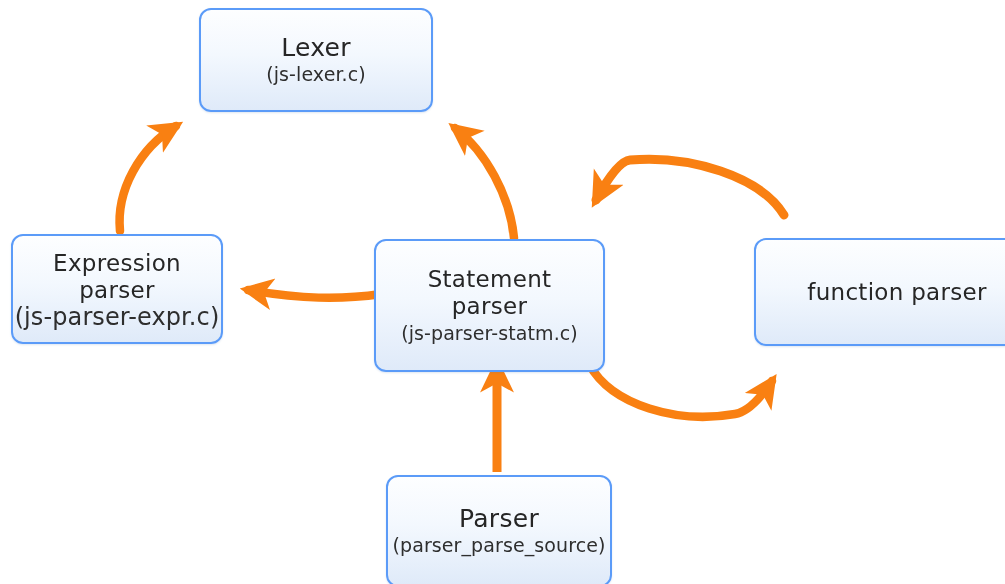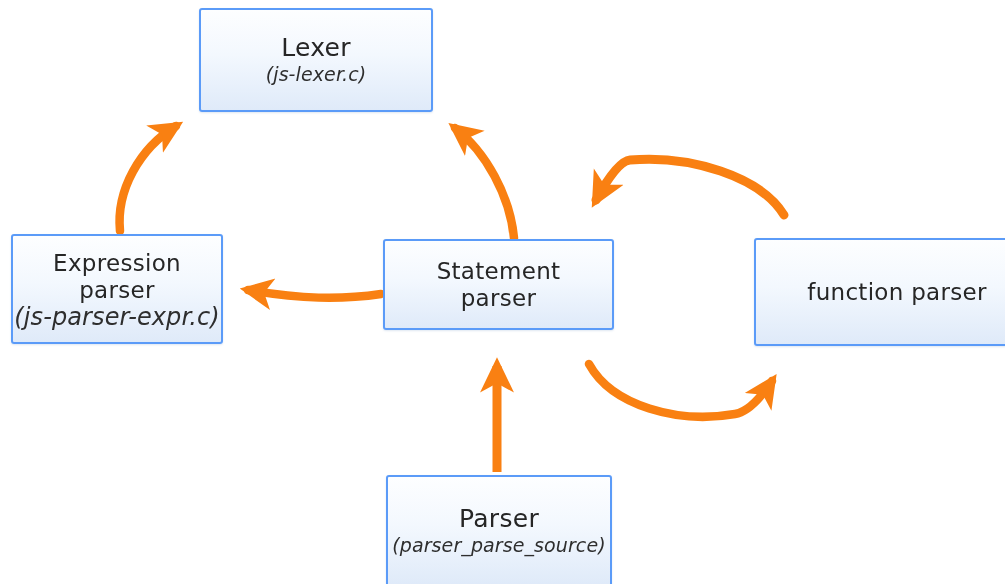--- a/index.html
+++ b/index.html
@@ -24,21 +24,21 @@
     left: 0;
     top: 0;
     width: 1005px;
     height: 584px;
     pointer-events: none;
   }
   .node {
     position: absolute;
     box-sizing: border-box;
     border: 2px solid #5b9bf8;
-    border-radius: 3px;
+    border-radius: 12px;
     background: linear-gradient(to bottom, #fdfeff 0%, #f3f8fe 45%, #dfeaf9 100%);
     box-shadow: 0 1px 2px rgba(80,120,180,0.18);
     display: flex;
     flex-direction: column;
     align-items: center;
     justify-content: center;
     text-align: center;
     color: #2b2b2b;
     z-index: 2;
   }
@@ -48,27 +48,26 @@
     letter-spacing: 0.3px;
     white-space: pre-line;
     color: #262626;
   }
   .node .sub {
     font-size: 19px;
     line-height: 24px;
     letter-spacing: 0.1px;
     color: #2e2e2e;
     margin-top: 1px;
-    font-style: italic;
   }
 
   
   #node-lexer       { left: 199px; top: 8px;   width: 234px; height: 104px; }
   #node-expression  { left: 11px;  top: 234px; width: 212px; height: 110px; }
-  #node-statement   { left: 383px; top: 239px; width: 231px; height: 91px; }
+  #node-statement   { left: 374px; top: 239px; width: 231px; height: 133px; }
   #node-function    { left: 754px; top: 238px; width: 286px; height: 108px; }
   #node-parser      { left: 386px; top: 475px; width: 226px; height: 112px; }
 
   #node-lexer .title { font-size: 25px; }
   #node-parser .title { font-size: 25px; }
   #node-function .title { font-size: 23px; }
   #node-function .sub { font-size: 19px; }
   #node-expression .sub { font-size: 24px; }
 </style>
 </head>
@@ -103,20 +102,21 @@
 
   <div class="node" id="node-expression">
     <div class="title">Expression
 parser</div>
     <div class="sub">(js-parser-expr.c)</div>
   </div>
 
   <div class="node" id="node-statement">
     <div class="title">Statement
 parser</div>
+    <div class="sub">(js-parser-statm.c)</div>
   </div>
 
   <div class="node" id="node-function">
     <div class="title">function parser</div>
   </div>
 
   <div class="node" id="node-parser">
     <div class="title">Parser</div>
     <div class="sub">(parser_parse_source)</div>
   </div>

